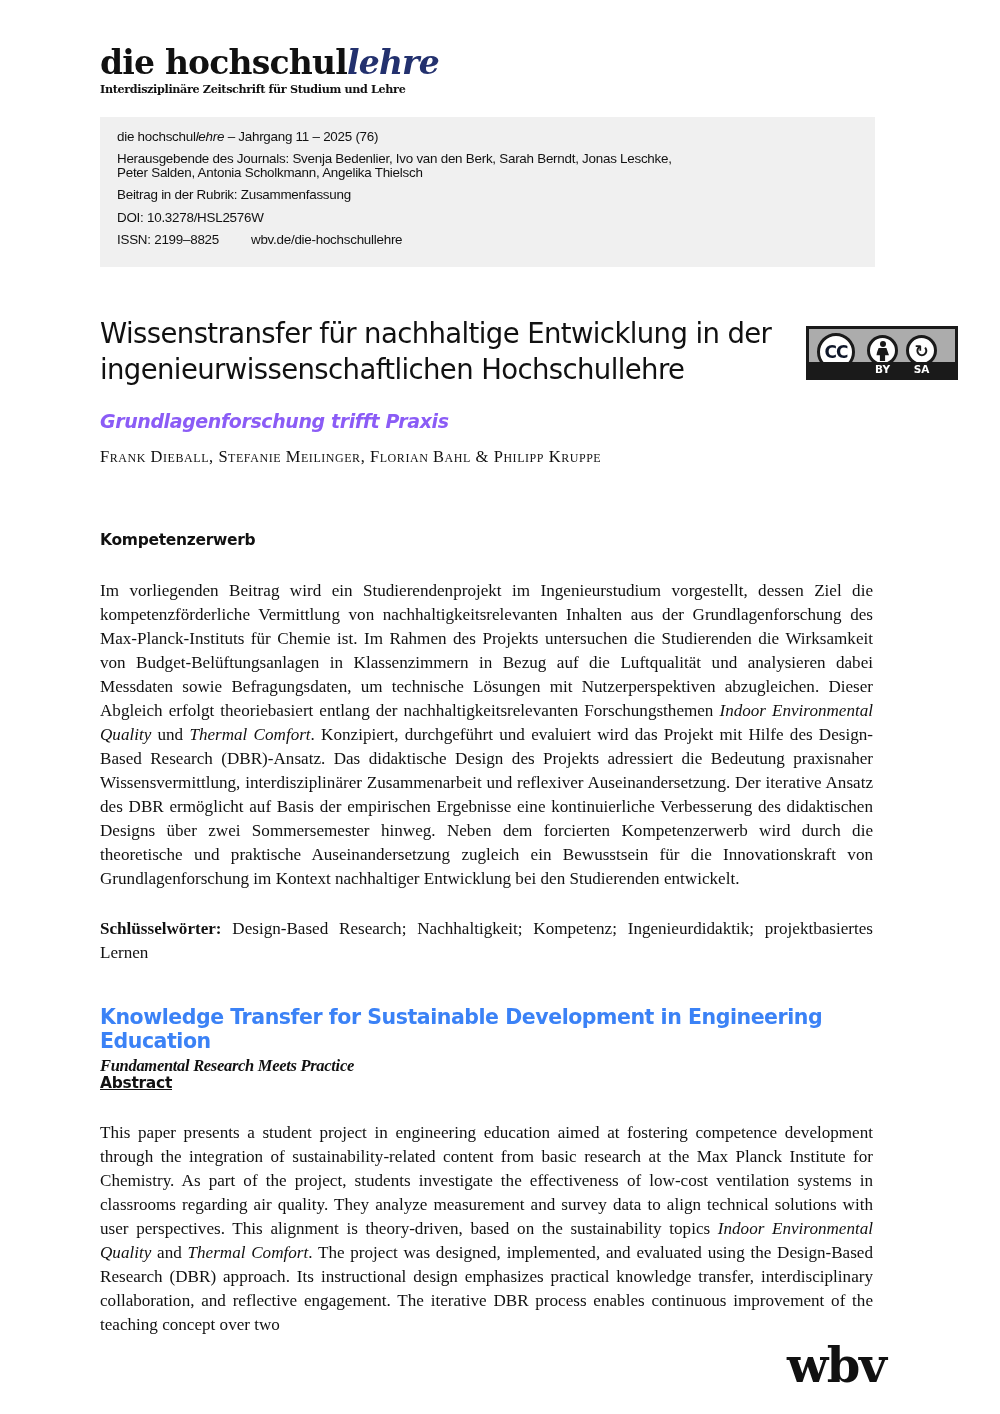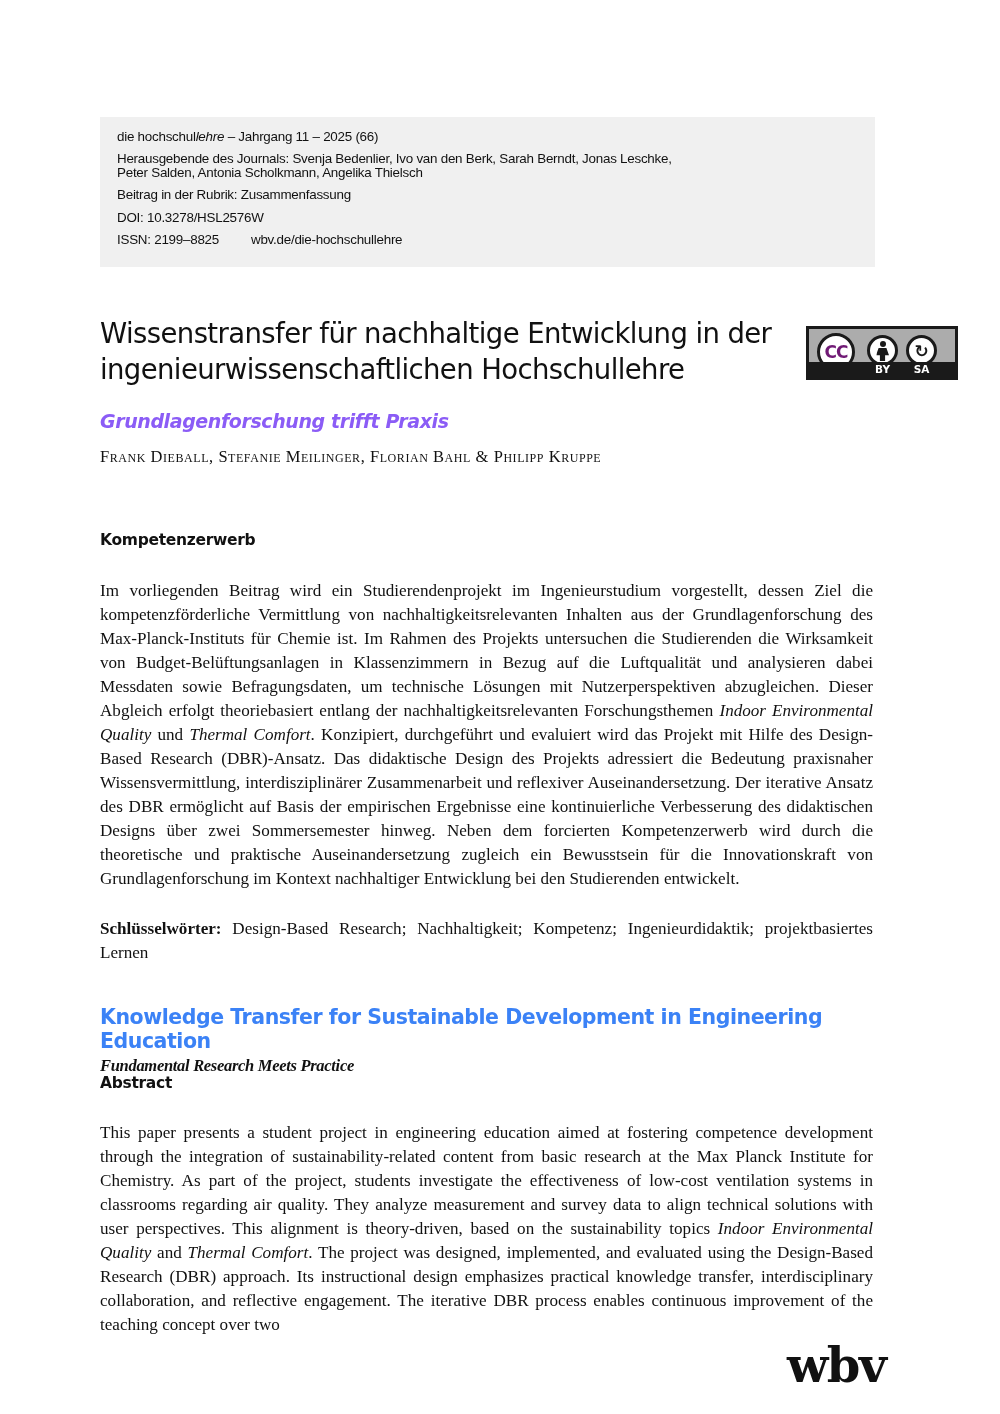--- a/index.html
+++ b/index.html
@@ -132,21 +132,21 @@
     left: 8px;
     top: 4px;
     width: 38px;
     height: 38px;
     display: flex;
     align-items: center;
     justify-content: center;
     font-family: "DejaVu Sans", sans-serif;
     font-size: 17px;
     font-weight: 700;
-    color: #701a75;
+    color: #0f172a;
     letter-spacing: -1px;
   }
   .cc-by {
     left: 58px;
     top: 6px;
     width: 31px;
     height: 31px;
   }
   .cc-sa {
     left: 97px;
@@ -287,44 +287,48 @@
     left: 100px;
     top: 1039px;
     width: 700px;
     font-family: Liberation Serif, serif;
     font-size: 16.5px;
     font-weight: 700;
     font-style: italic;
     letter-spacing: -0.3px;
     color: #111111;
   }
-  #abstract-heading { top: 1074px; }
+  #abstract-heading { top: 1074px; text-decoration: underline; }
   #abstract-text    { top: 1104px; }
 
   
   .wbv-logo {
     position: absolute;
     left: 787px;
     top: 1337px;
     font-family: "DejaVu Serif", serif;
     font-size: 48px;
     font-weight: 700;
     letter-spacing: -1.5px;
     color: #111111;
   }
 </style>
 </head>
 <body>
 
 <div class="page">
 
+  <div class="masthead">
+    <div class="masthead-title"><span>die hochschul</span><span class="lehre">lehre</span></div>
+    <div class="masthead-sub">Interdisziplinäre Zeitschrift für Studium und Lehre</div>
+  </div>
 
   <div class="metabox">
     <div class="metabox-lines">
-      <div class="mline"><span>die hochschul</span><em>lehre</em><span> – Jahrgang 11 – 2025 (66)</span></div>
+      <div class="mline"><span>die hochschul</span><em>lehre</em><span> – Jahrgang 11 – 2025 (76)</span></div>
 
       <div class="mline tight"><span>Herausgebende des Journals: </span><span>Svenja Bedenlier, Ivo van den Berk, Sarah Berndt, Jonas Leschke,</span></div>
       <div class="mline">Peter Salden, Antonia Scholkmann, Angelika Thielsch</div>
 
       <div class="mline">Beitrag in der Rubrik: Zusammenfassung</div>
       <div class="mline">DOI: 10.3278/HSL2576W</div>
       <div class="mline"><span>ISSN: 2199–8825</span><span class="issn-url">wbv.de/die-hochschullehre</span></div>
     </div>
 
     <div class="cc-badge">

